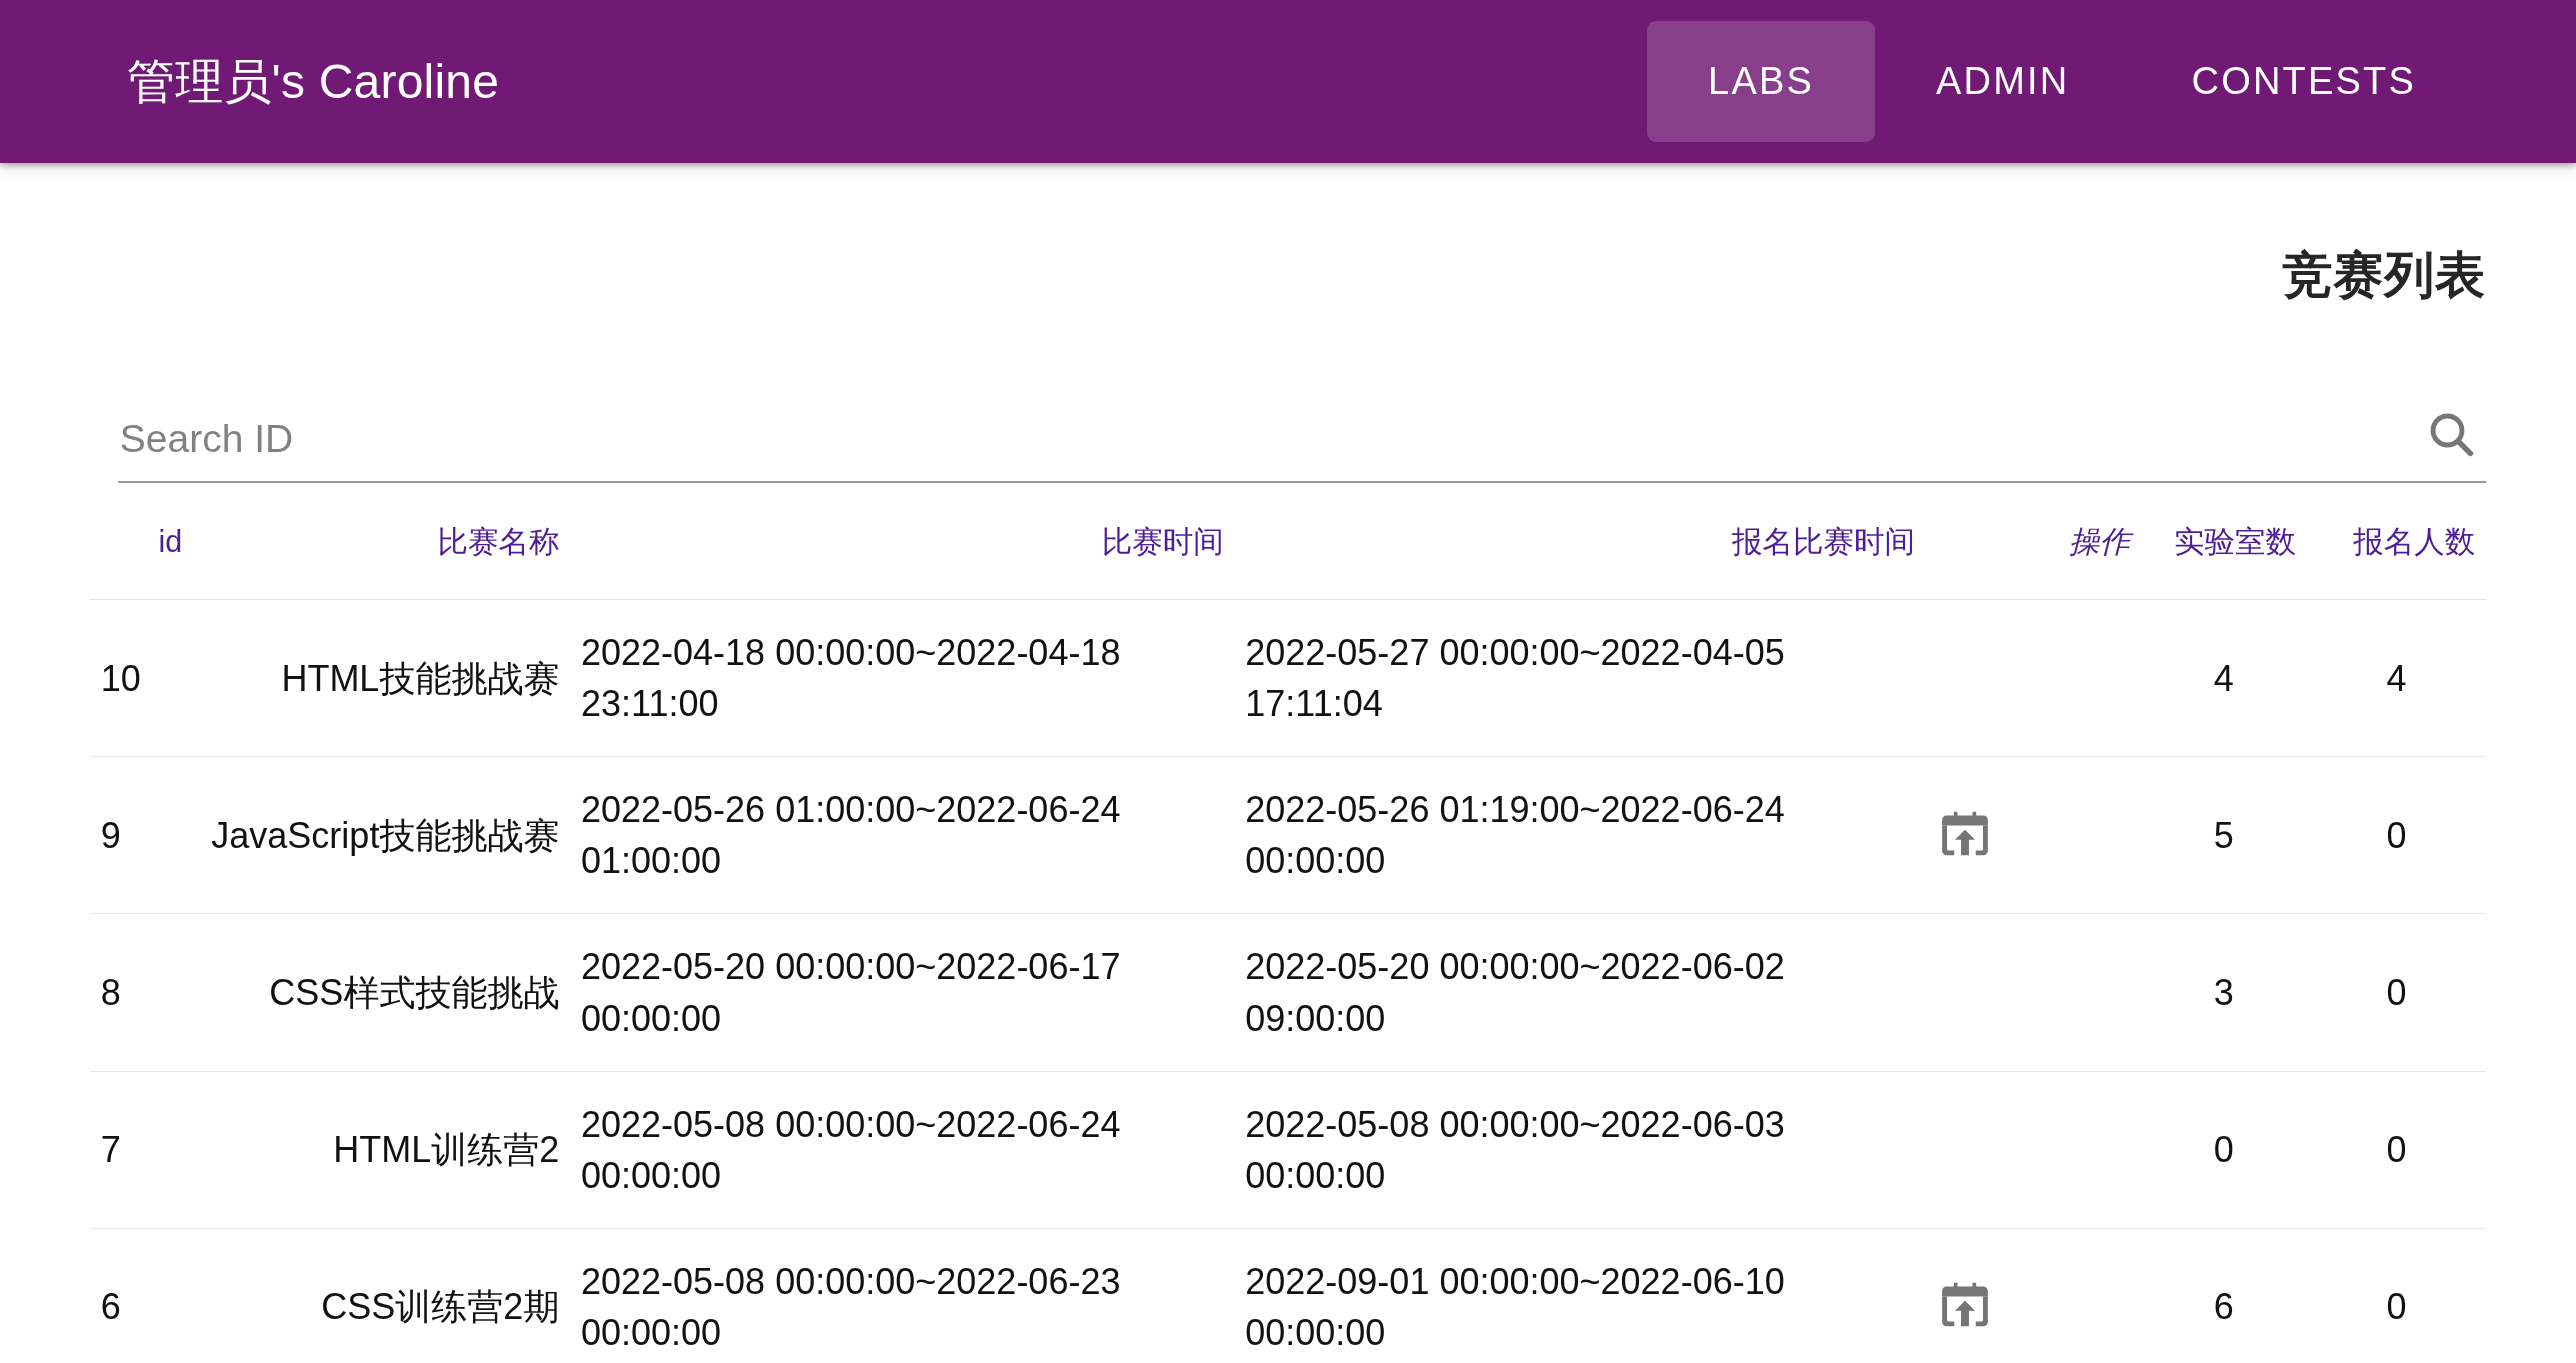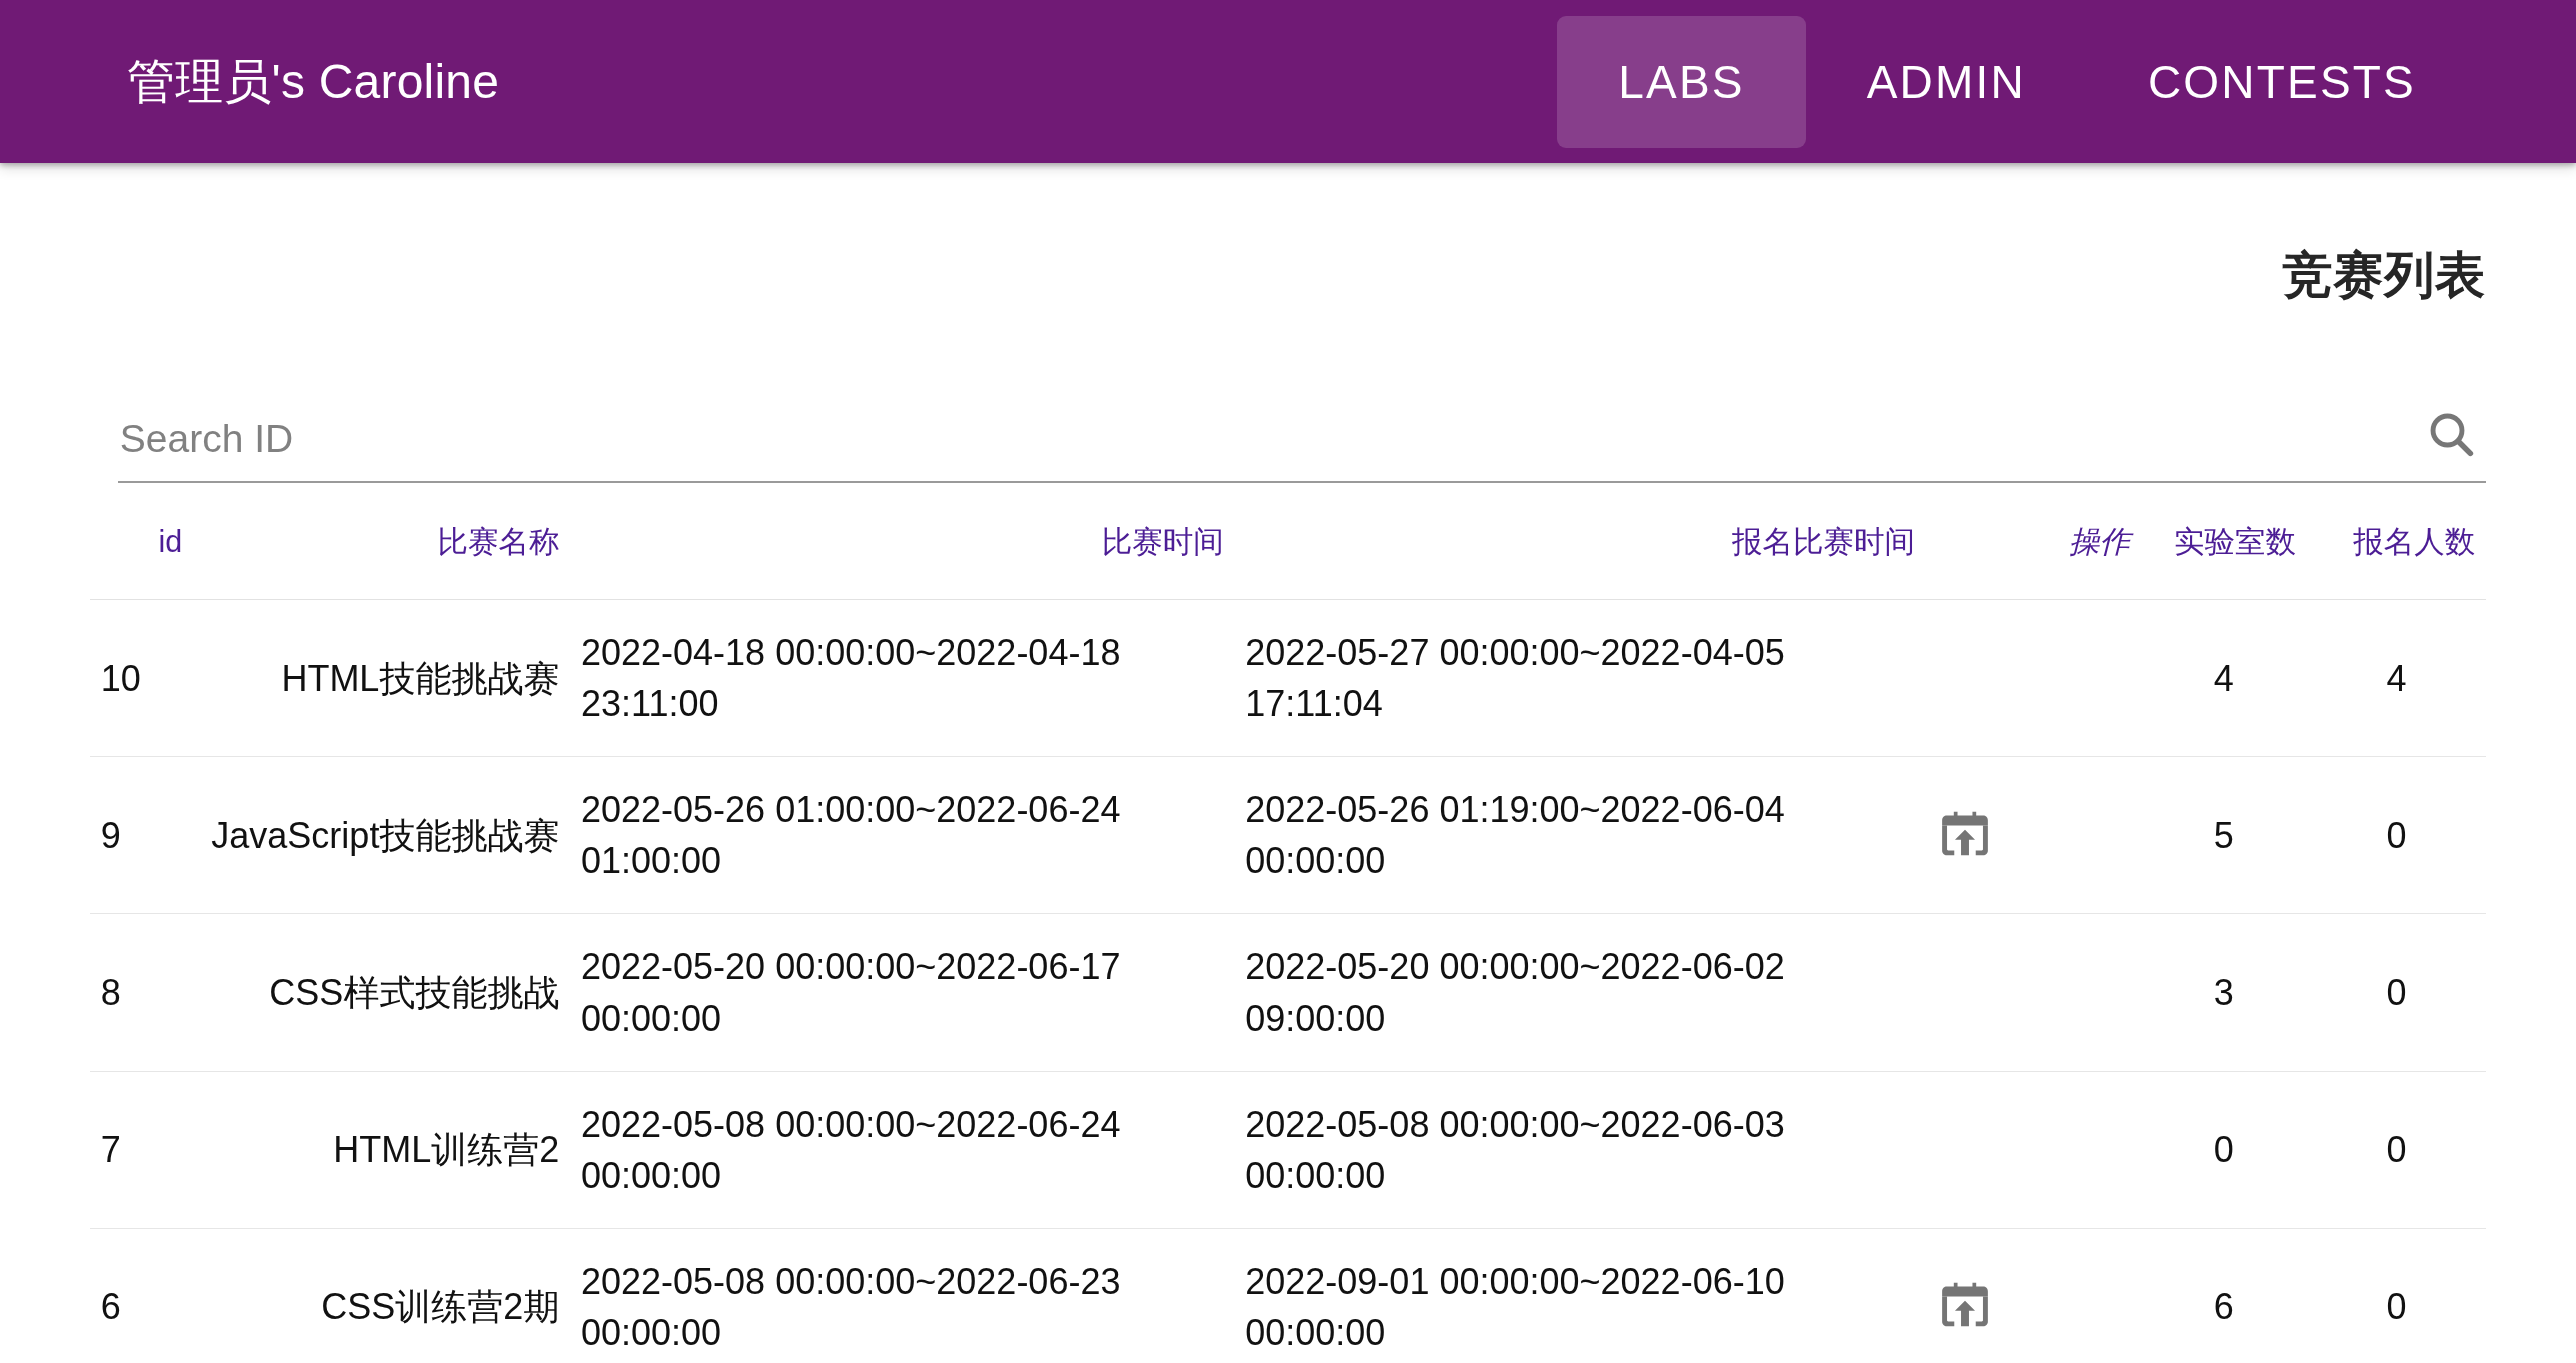--- a/index.html
+++ b/index.html
@@ -34,21 +34,21 @@
   }
   .navspacer { flex: 1 1 auto; }
   .nav {
     display: flex;
     align-items: center;
     margin-right: 99px;
     gap: 0px;
   }
   .navitem {
     color: #ffffff;
-    font-size: 46px;
+    font-size: 38px;
     letter-spacing: 2.2px;
     padding: 39px 61px;
     border-radius: 9px;
     white-space: nowrap;
     cursor: pointer;
     user-select: none;
   }
   .navitem.active {
     background: rgba(255,255,255,0.16);
   }
@@ -202,21 +202,21 @@
         <td class="col-signup">2022-05-27 00:00:00~2022-04-05 17:11:04</td>
         <td class="col-op op-cell"></td>
         <td class="col-labs cell-center">4</td>
         <td class="col-people cell-center">4</td>
       </tr>
 
       <tr>
         <td class="col-id">9</td>
         <td class="col-name">JavaScript技能挑战赛</td>
         <td class="col-time">2022-05-26 01:00:00~2022-06-24 01:00:00</td>
-        <td class="col-signup">2022-05-26 01:19:00~2022-06-04 00:00:00</td>
+        <td class="col-signup">2022-05-26 01:19:00~2022-06-24 00:00:00</td>
         <td class="col-op op-cell">
           <svg class="cal-icon" viewBox="0 0 24 24">
             <path d="M7.2 1.6h1.6v2.2H7.2z" fill="#757575"></path>
             <path d="M15.2 1.6h1.6v2.2h-1.6z" fill="#757575"></path>
             <path d="M4.2 3.2h15.6c1.1 0 2 .9 2 2v2.3H2.2V5.2c0-1.1.9-2 2-2z" fill="#757575"></path>
             <path d="M2.2 7.5h2.1v10.2c0 .3.2.5.5.5h2.6v2.1H4.2c-1.1 0-2-.9-2-2V7.5z" fill="#757575"></path>
             <path d="M19.7 7.5h2.1v10.8c0 1.1-.9 2-2 2h-3.2v-2.1h2.6c.3 0 .5-.2.5-.5V7.5z" fill="#757575"></path>
             <path d="M12 9.3l4.3 4.3h-2.6v6.7h-3.4v-6.7H7.7z" fill="#757575"></path>
           </svg>
         </td>

